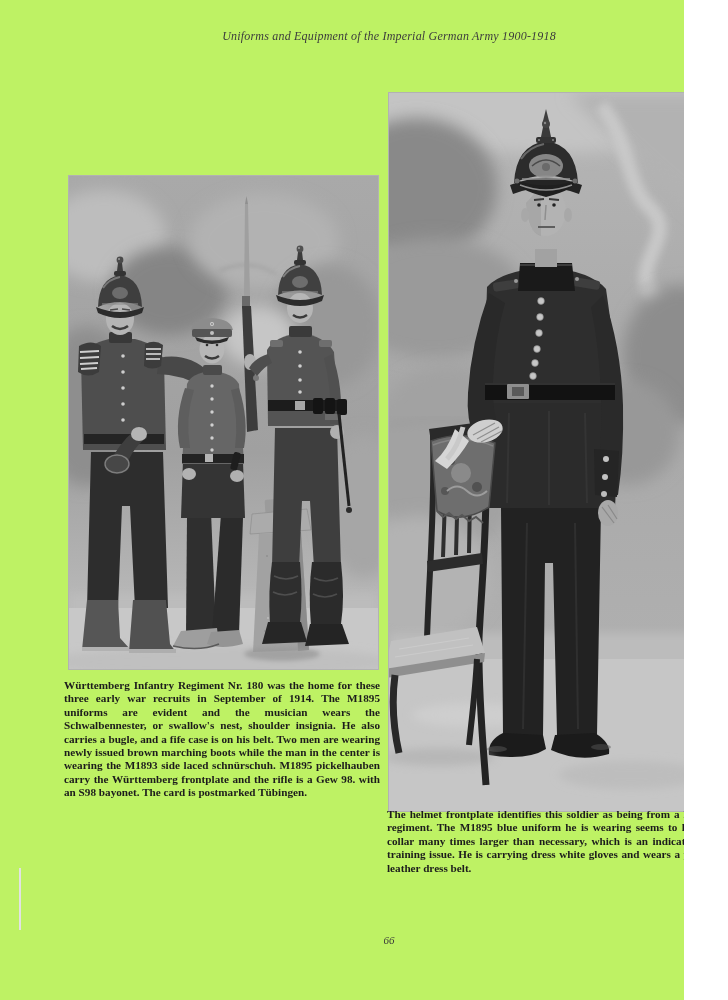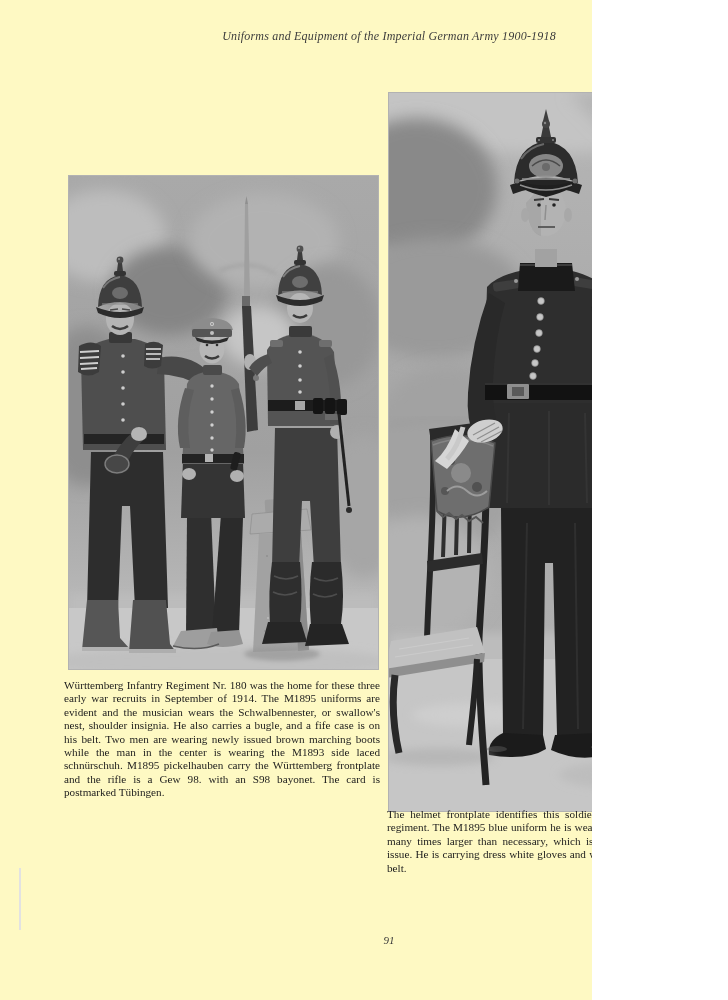--- a/index.html
+++ b/index.html
@@ -1,30 +1,30 @@
 <!DOCTYPE html>
 <html><head>
 <meta charset="utf-8">
 <style>
   html,body{margin:0;padding:0;background:#ffffff;}
   .sheet{
-    position:relative;width:592px;height:1000px;background:#fef9c3;overflow:hidden;
+    position:relative;width:684px;height:1000px;background:#bef264;overflow:hidden;
     font-family:"Liberation Serif","DejaVu Serif",serif;color:#1e1e1e;
   }
   .running-header{
     position:absolute;left:68px;top:29px;width:642px;text-align:center;
     font-style:italic;font-size:12px;line-height:14px;color:#3c3c3c;letter-spacing:.2px;
   }
   figure.photo{position:absolute;margin:0;padding:0;}
   figure.photo svg{display:block;}
   .photo-left{left:68px;top:175px;width:309px;height:493px;border:1px solid #b2b2b2;}
   .photo-right{left:388px;top:92px;width:322px;height:718px;border:1px solid #b2b2b2;}
   .caption{
     position:absolute;margin:0;text-align:justify;
-    font-size:11.2px;line-height:13.4px;color:#1c1c1c;
+    font-size:11.2px;line-height:13.4px;color:#1c1c1c;font-weight:bold;
   }
   .caption-left{left:64px;top:679px;width:316px;}
   .caption-right{left:387px;top:808px;width:327px;}
   .page-number{
     position:absolute;left:68px;top:934px;width:642px;text-align:center;
     font-style:italic;font-size:11px;color:#3a3a3a;
   }
   .scan-mark{position:absolute;left:19px;top:868px;width:2px;height:62px;background:#e2e2e2;}
 </style>
 </head>
@@ -412,14 +412,14 @@
           <ellipse cx="96" cy="338" rx="18" ry="11" fill="#cfcfcf" transform="rotate(-14 96 338)"></ellipse>
           <path d="M84,342 L106,330 M88,346 L110,334 M92,349 L113,338" stroke="#8f8f8f" stroke-width="1.2"></path>
         </g>
       </g>
     </svg>
   </figure>
 
   <p class="caption caption-left">Württemberg Infantry Regiment Nr. 180 was the home for these three early war recruits in September of 1914. The M1895 uniforms are evident and the musician wears the Schwalbennester, or swallow's nest, shoulder insignia. He also carries a bugle, and a fife case is on his belt. Two men are wearing newly issued brown marching boots while the man in the center is wearing the M1893 side laced schnürschuh. M1895 pickelhauben carry the Württemberg frontplate and the rifle is a Gew 98. with an S98 bayonet. The card is postmarked Tübingen.</p>
   <p class="caption caption-right">The helmet frontplate identifies this soldier as being from a Baden regiment. The M1895 blue uniform he is wearing seems to have a collar many times larger than necessary, which is an indication of training issue. He is carrying dress white gloves and wears a patent leather dress belt.</p>
 
-  <div class="page-number">91</div>
+  <div class="page-number">66</div>
 </div>
 
 </body></html>

